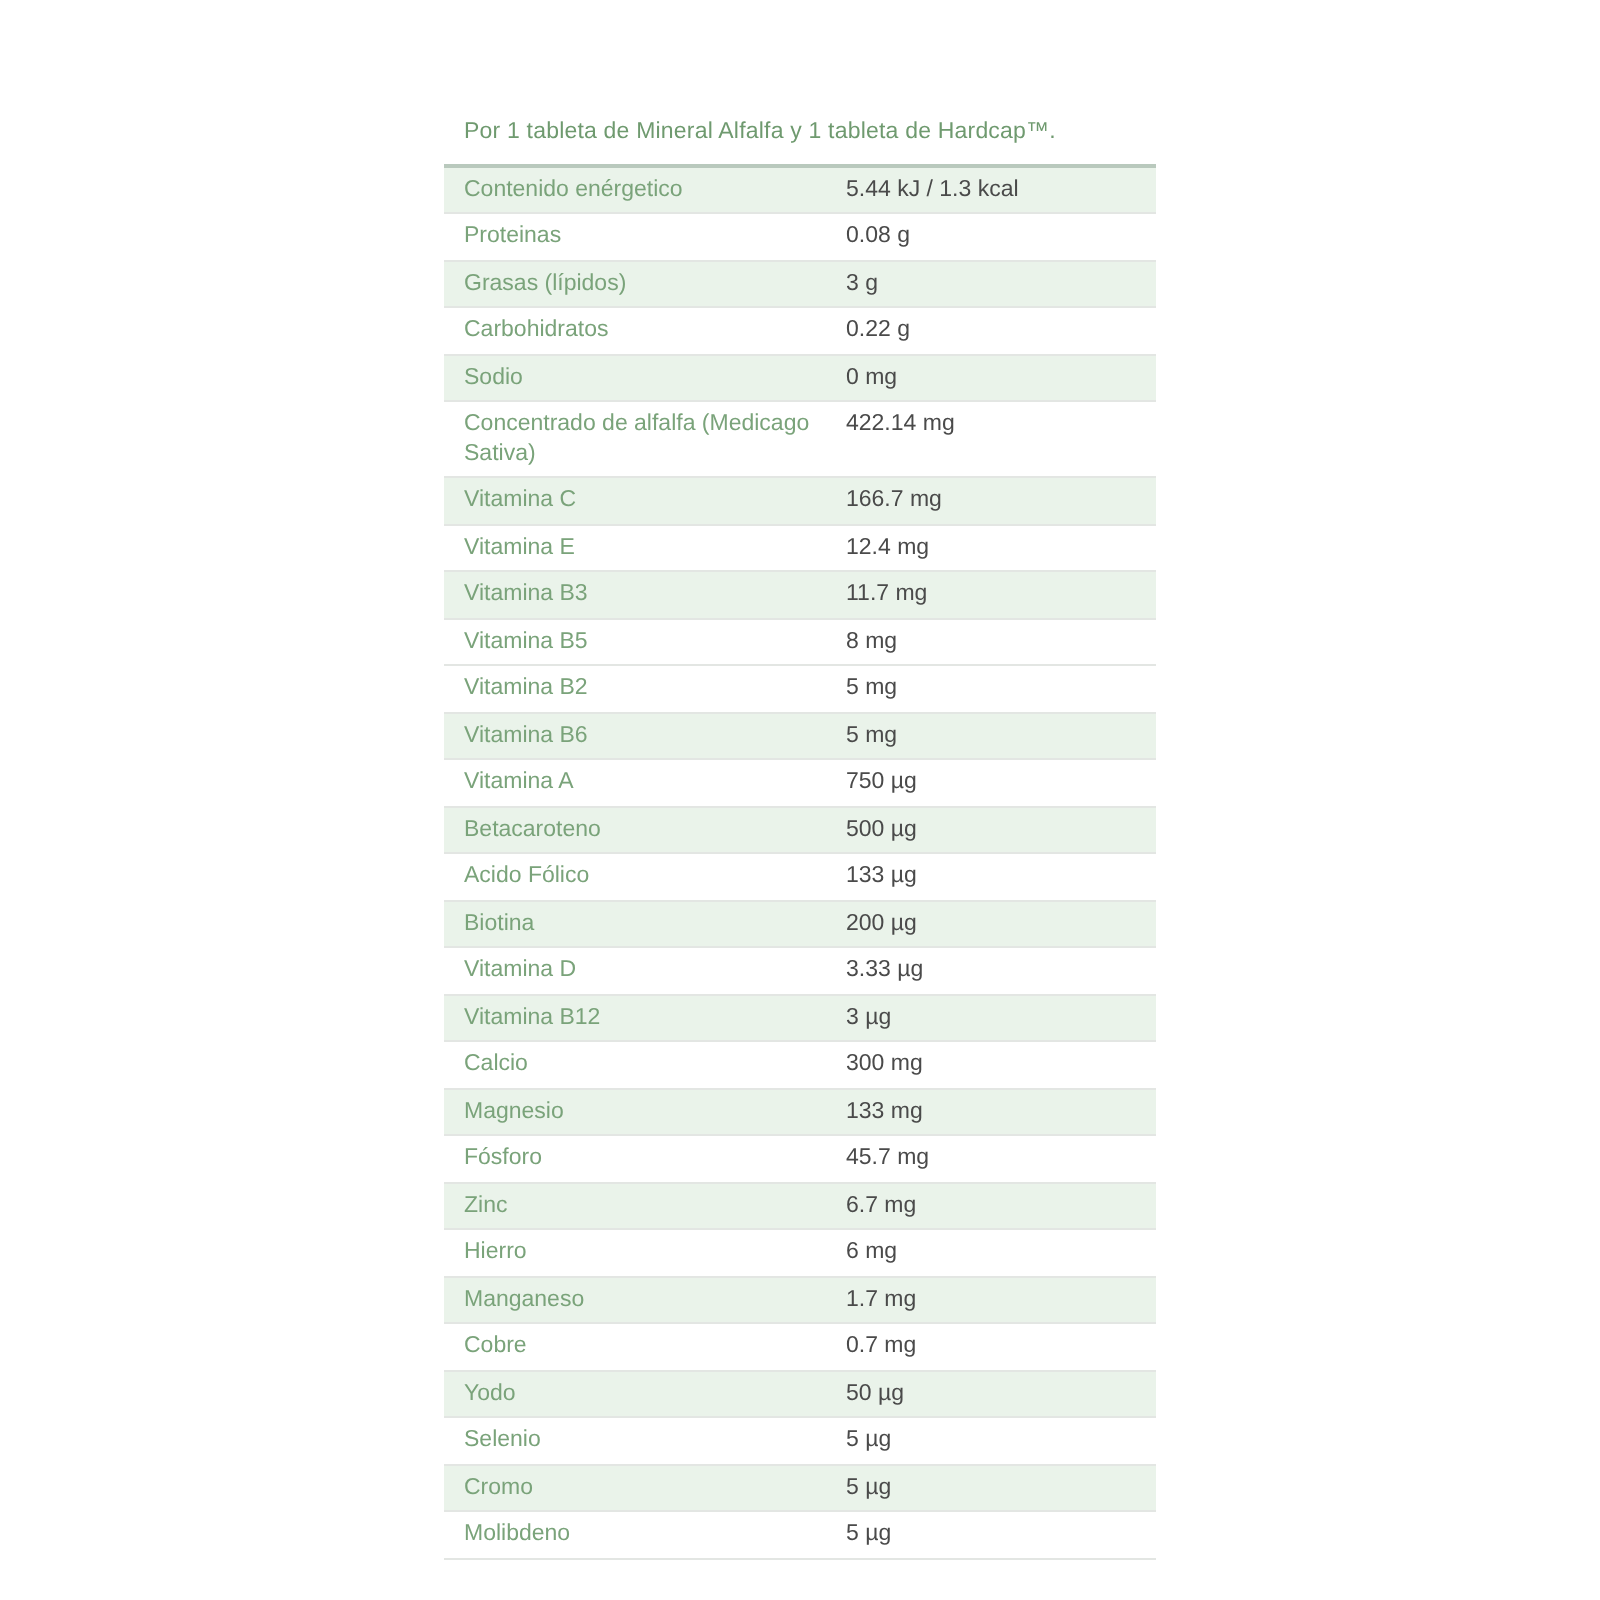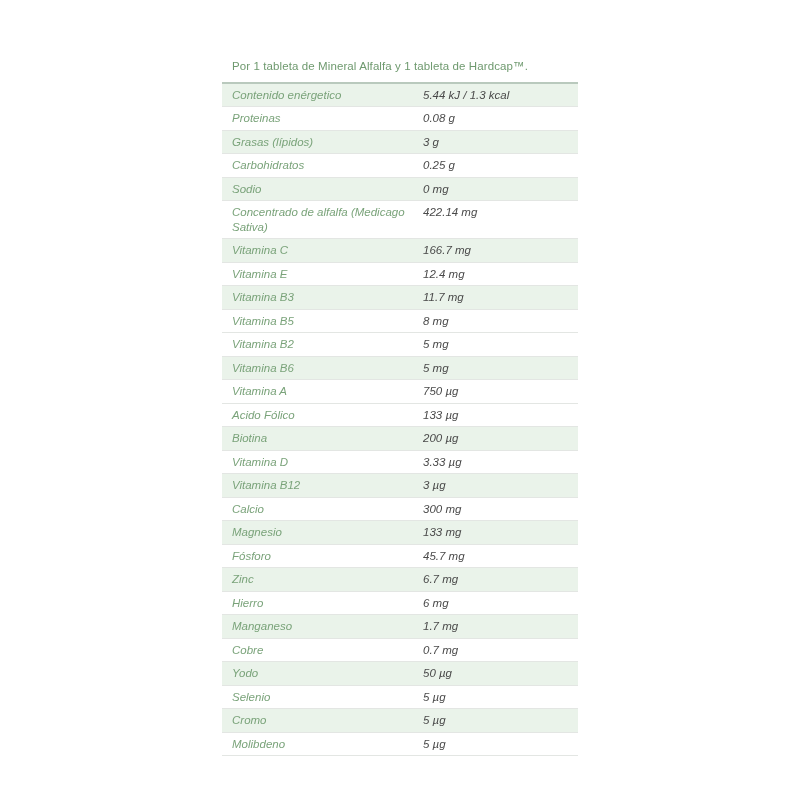--- a/index.html
+++ b/index.html
@@ -38,21 +38,20 @@
 
   .nutri-table {
     width: 100%;
     border-collapse: collapse;
     border-top: 2px solid #b9c9bd;
     table-layout: fixed;
   }
 
   .nutri-table tr {
     border-bottom: 1px solid #e3e6e3;
-    font-style: italic;
   }
 
   .nutri-table tr.tint {
     background: #eaf3ea;
   }
 
   .nutri-table tr.plain {
     background: #ffffff;
   }
 
@@ -90,21 +89,21 @@
           <tr class="plain">
             <td class="label">Proteinas</td>
             <td class="value">0.08 g</td>
           </tr>
           <tr class="tint">
             <td class="label">Grasas (lípidos)</td>
             <td class="value">3 g</td>
           </tr>
           <tr class="plain">
             <td class="label">Carbohidratos</td>
-            <td class="value">0.25 g</td>
+            <td class="value">0.22 g</td>
           </tr>
           <tr class="tint">
             <td class="label">Sodio</td>
             <td class="value">0 mg</td>
           </tr>
           <tr class="plain">
             <td class="label">Concentrado de alfalfa (Medicago Sativa)</td>
             <td class="value">422.14 mg</td>
           </tr>
           <tr class="tint">
@@ -128,20 +127,24 @@
             <td class="value">5 mg</td>
           </tr>
           <tr class="tint">
             <td class="label">Vitamina B6</td>
             <td class="value">5 mg</td>
           </tr>
           <tr class="plain">
             <td class="label">Vitamina A</td>
             <td class="value">750 µg</td>
           </tr>
+          <tr class="tint">
+            <td class="label">Betacaroteno</td>
+            <td class="value">500 µg</td>
+          </tr>
           <tr class="plain">
             <td class="label">Acido Fólico</td>
             <td class="value">133 µg</td>
           </tr>
           <tr class="tint">
             <td class="label">Biotina</td>
             <td class="value">200 µg</td>
           </tr>
           <tr class="plain">
             <td class="label">Vitamina D</td>

